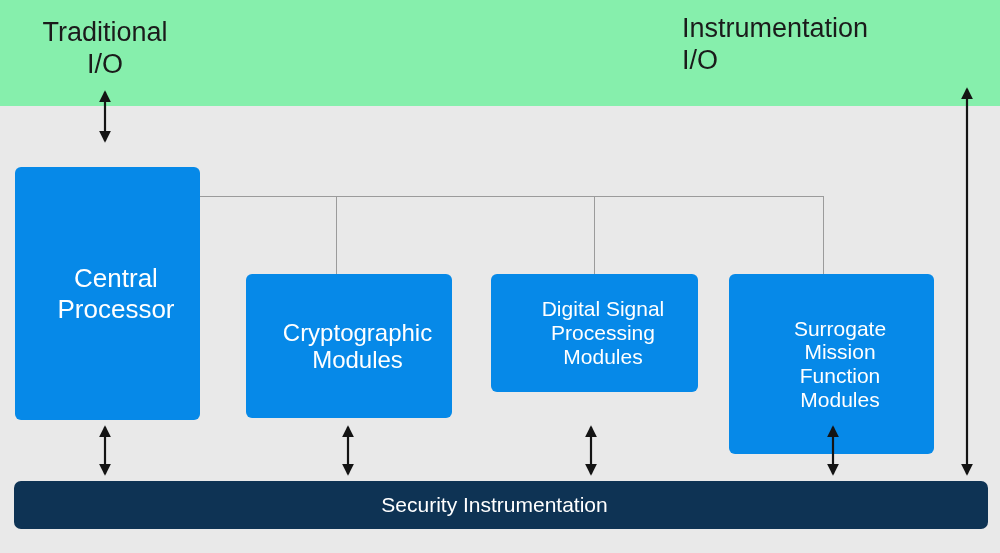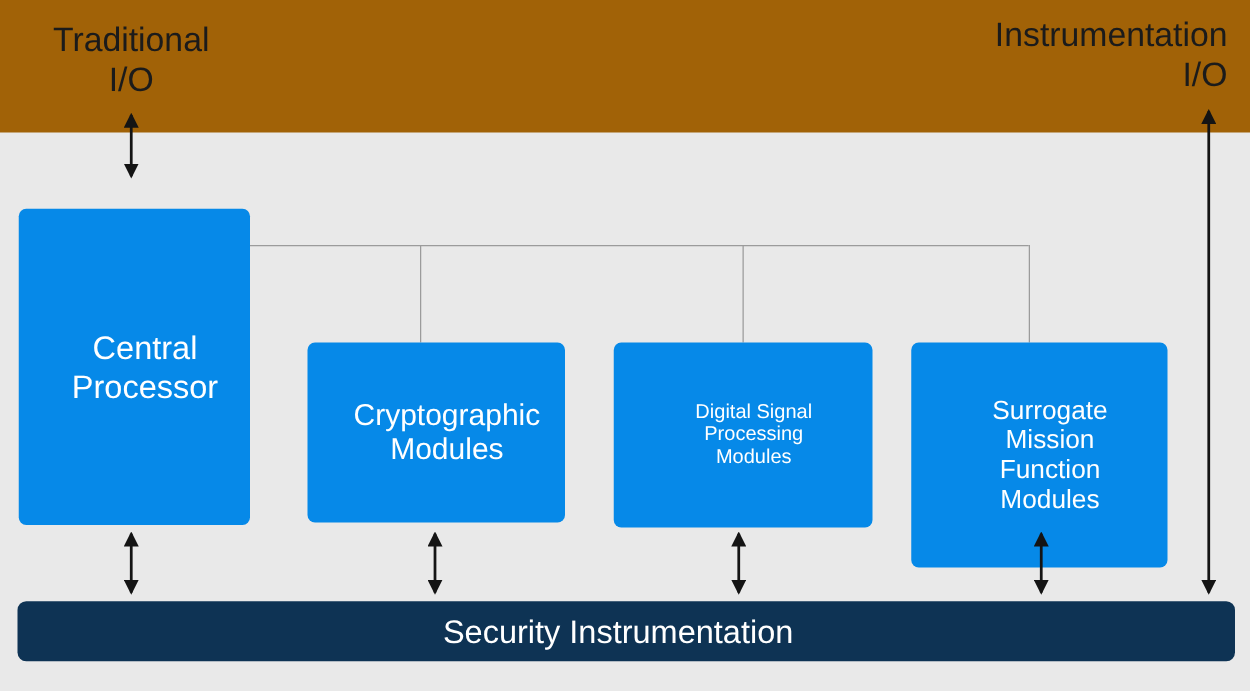--- a/index.html
+++ b/index.html
@@ -7,57 +7,57 @@
     --navy:#0E3354;
     --panel-gray:#E9E9E9;
     --bus-line:#9B9B9B;
     --arrow-black:#141414;
     --label-dark:#1B1B1B;
     --text-white:#FFFFFF;
   }
   *{box-sizing:border-box;}
   html,body{margin:0;padding:0;background:#fff;}
   .stage{
-    position:relative;width:1000px;height:553px;background:#a16207;
+    position:relative;width:1000px;height:553px;background:#86efac;
     font-family:"Liberation Sans",sans-serif;overflow:hidden;
   }
   .panel{
     position:absolute;left:0;top:106px;width:1000px;height:447px;
     background:var(--panel-gray);
   }
   .io-label{
     position:absolute;white-space:pre-line;color:var(--label-dark);
     font-size:27px;line-height:1.18;
   }
   .io-label.traditional{left:25px;top:17px;width:160px;text-align:center;}
-  .io-label.instrumentation{right:18px;top:13px;width:300px;text-align:right;}
+  .io-label.instrumentation{right:18px;top:13px;width:300px;text-align:left;}
   .bus-label{
     position:absolute;left:476px;top:162px;transform:translateX(-50%);
     font-size:19px;color:#262626;white-space:nowrap;
   }
   .bus-line{position:absolute;background:var(--bus-line);}
   .bus-h {left:200px;top:196px;width:623px;height:1px;}
   .bus-v1{left:336px;top:196px;width:1px;height:78px;}
   .bus-v2{left:594px;top:196px;width:1px;height:78px;}
   .bus-v3{left:823px;top:196px;width:1px;height:78px;}
   .box{
     position:absolute;background:var(--module-blue);border-radius:6px;
     color:var(--text-white);display:flex;align-items:center;justify-content:center;
     text-align:center;
   }
   .box .bx-label{white-space:pre-line;margin-left:17px;}
   .box.central  {left:15px; top:167px;width:185px;height:253px;font-size:26px;line-height:1.18;}
   .box.crypto   {left:246px;top:274px;width:206px;height:144px;font-size:24px;line-height:1.13;}
-  .box.dsp      {left:491px;top:274px;width:207px;height:148px;font-size:16px;line-height:1.13;}
+  .box.dsp      {left:491px;top:274px;width:207px;height:118px;font-size:21px;line-height:1.13;}
   .box.surrogate{left:729px;top:274px;width:205px;height:180px;font-size:21px;line-height:1.13;}
   .security-bar{
     position:absolute;left:14px;top:481px;width:974px;height:48px;
     background:var(--navy);border-radius:7px;color:var(--text-white);
     display:flex;align-items:center;justify-content:center;
-    font-size:26px;padding-right:32px;padding-left:19px;
+    font-size:21px;padding-right:32px;padding-left:19px;
   }
   svg.arrows{position:absolute;left:0;top:0;width:1000px;height:553px;pointer-events:none;}
 </style>
 </head>
 <body>
 
 <div class="stage">
 
   <div class="panel"></div>
 

